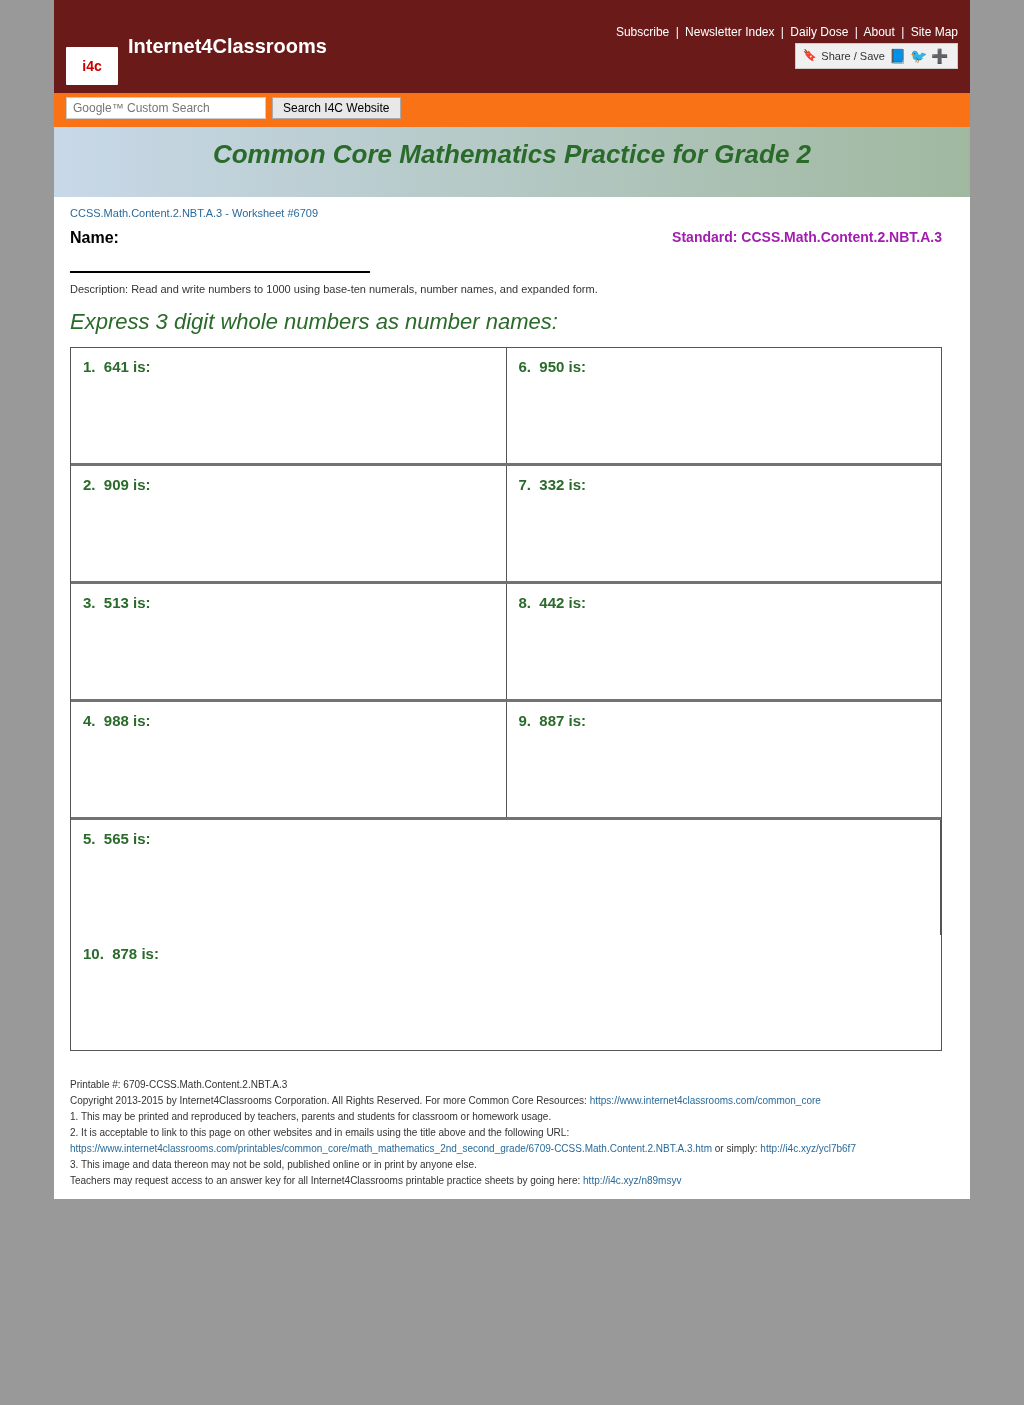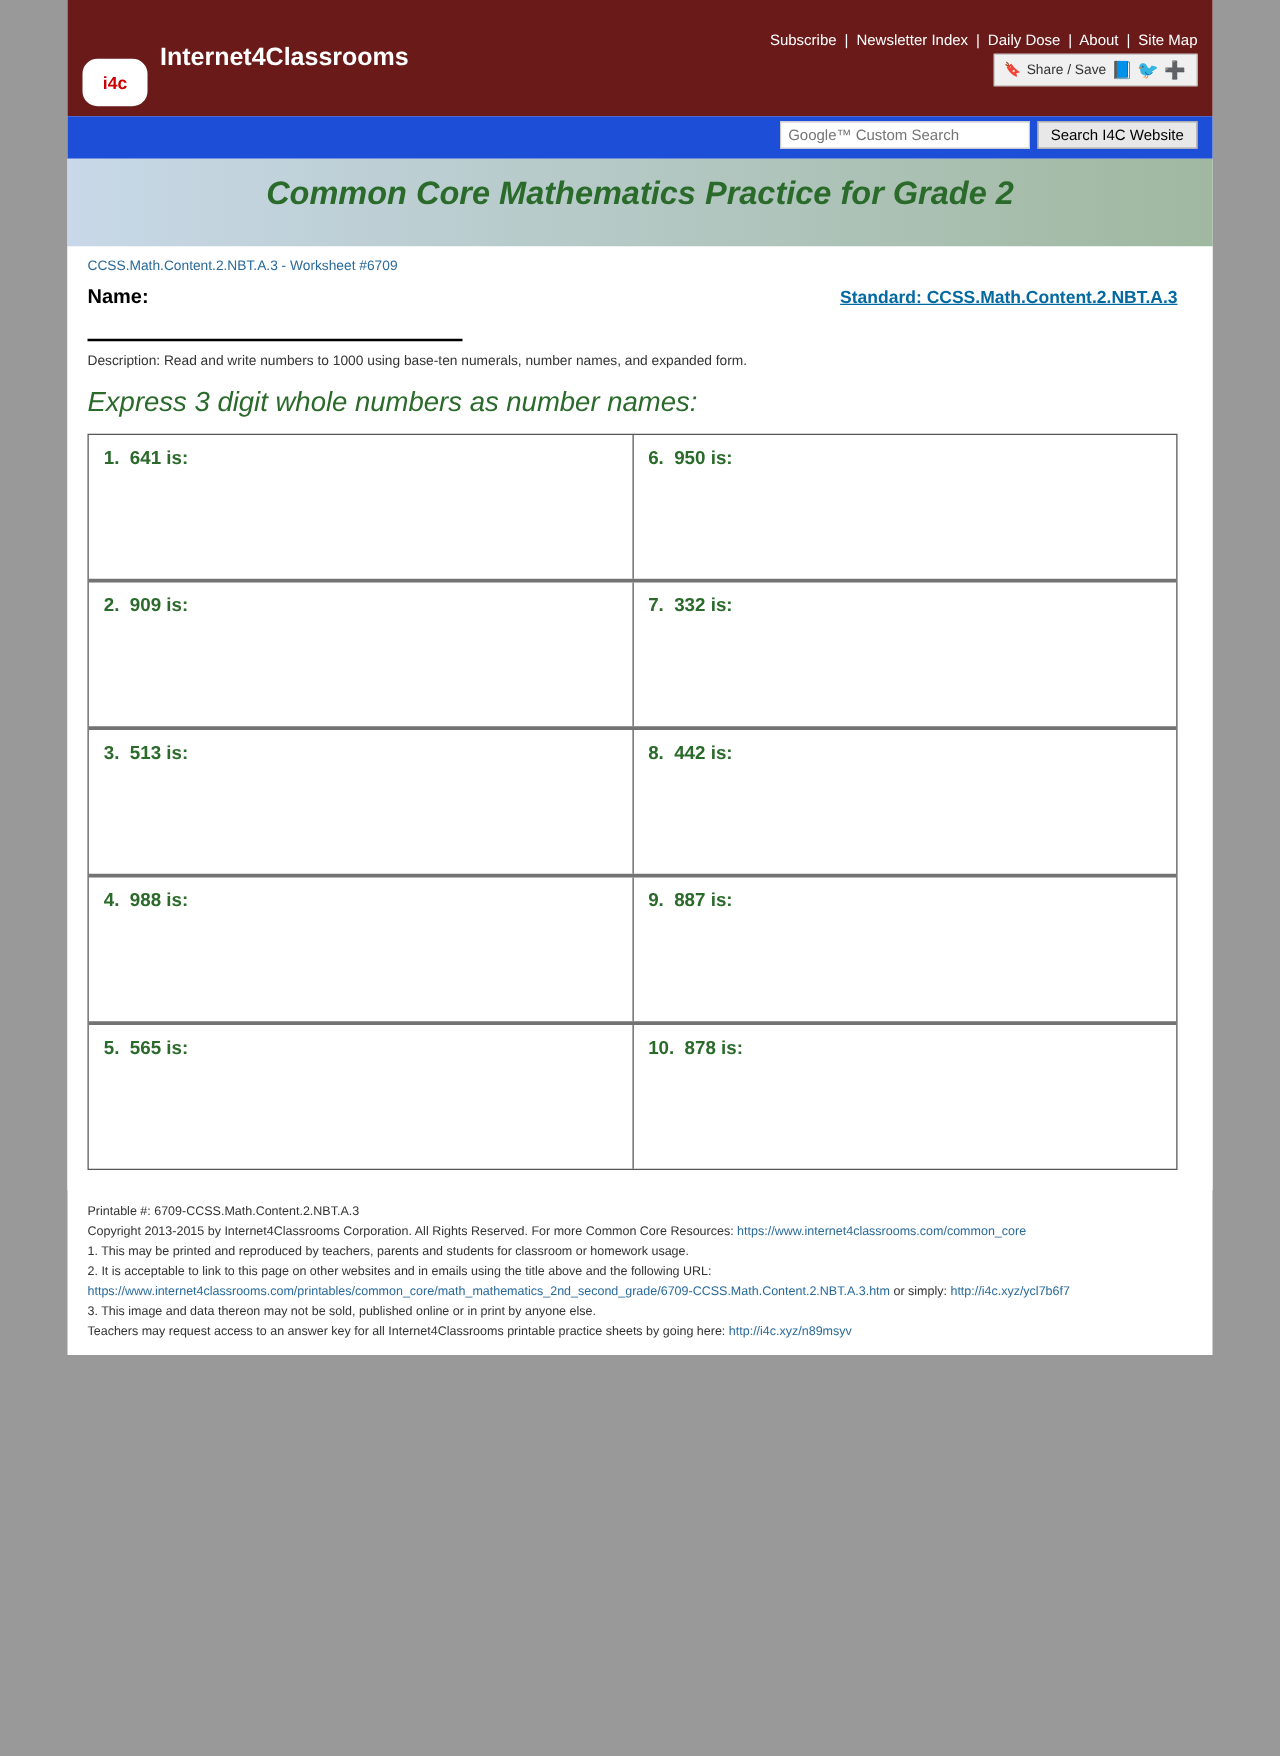--- a/index.html
+++ b/index.html
@@ -20,21 +20,21 @@
       justify-content: space-between;
     }
     #logo-area {
       display: flex;
       align-items: center;
       gap: 10px;
     }
     #logo-box {
       background: #fff;
       border: 2px solid #fff;
-      border-radius: 12px;
+      border-radius: 1px;
       width: 52px;
       height: 38px;
       display: flex;
       align-items: center;
       justify-content: center;
       font-weight: bold;
       color: #c00;
       font-size: 18px;
       margin-top: 39px;
     }
@@ -49,24 +49,23 @@
       text-align: right;
     }
     #nav-links a {
       color: #fff;
       text-decoration: none;
     }
     #nav-links span { margin: 0 3px; }
 
     
     #search-row {
-      background: #1d4ed8;
+      background: #f97316;
       padding: 4px 12px 8px 12px;
       display: flex;
-      justify-content: flex-end;
       align-items: center;
       gap: 6px;
     }
     #search-input {
       width: 200px;
       padding: 3px 6px;
       font-size: 12px;
       color: #999;
       border: 1px solid #ccc;
     }
@@ -125,24 +124,23 @@
       border-bottom: 2px solid #000;
       width: 300px;
       height: 20px;
     }
 
     #standard-section {
       flex: 1;
       text-align: right;
     }
     #standard-label {
-      color: #0369a1;
+      color: #a21caf;
       font-weight: bold;
       font-size: 14px;
-      text-decoration: underline;
     }
 
     #description {
       font-size: 11px;
       color: #333;
       margin: 10px 0 14px 0;
     }
 
     #exercise-title {
       font-size: 22px;
@@ -156,20 +154,21 @@
       border: 1px solid #555;
       width: 100%;
     }
 
     .problem-row {
       display: flex;
       border-bottom: 3px solid #737373;
     }
     .problem-row:last-child {
       border-bottom: none;
+      flex-direction: column;
     }
 
     .problem-cell {
       flex: 1;
       min-height: 115px;
       padding: 10px 12px;
       border-right: 1px solid #555;
       vertical-align: top;
     }
     .problem-cell:last-child {

